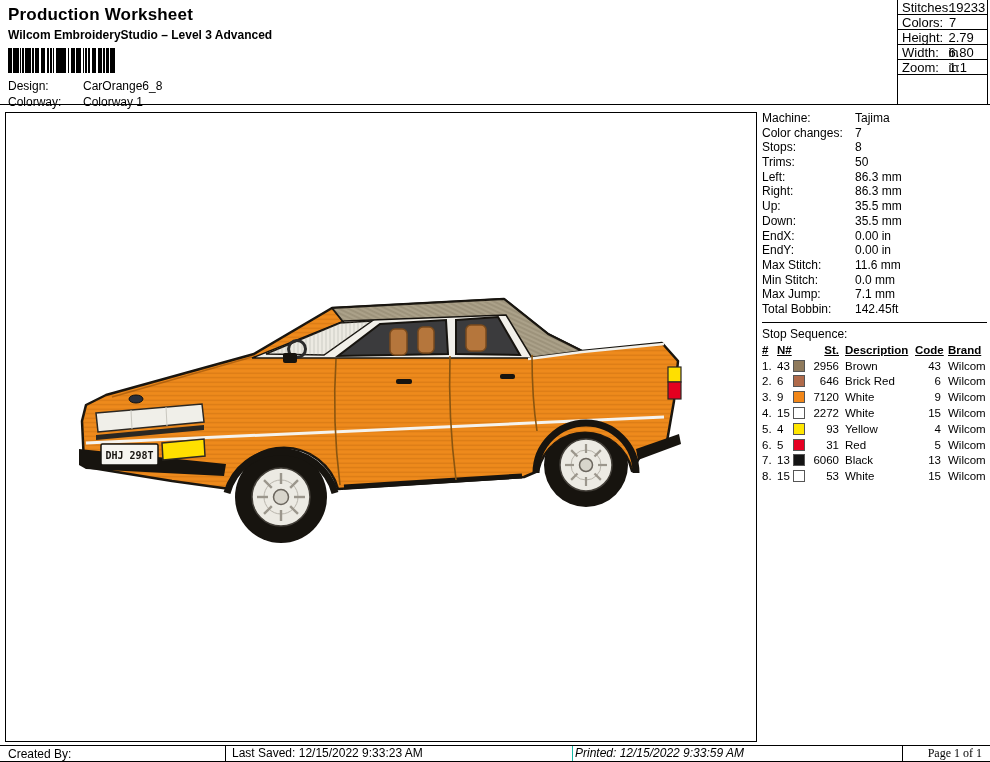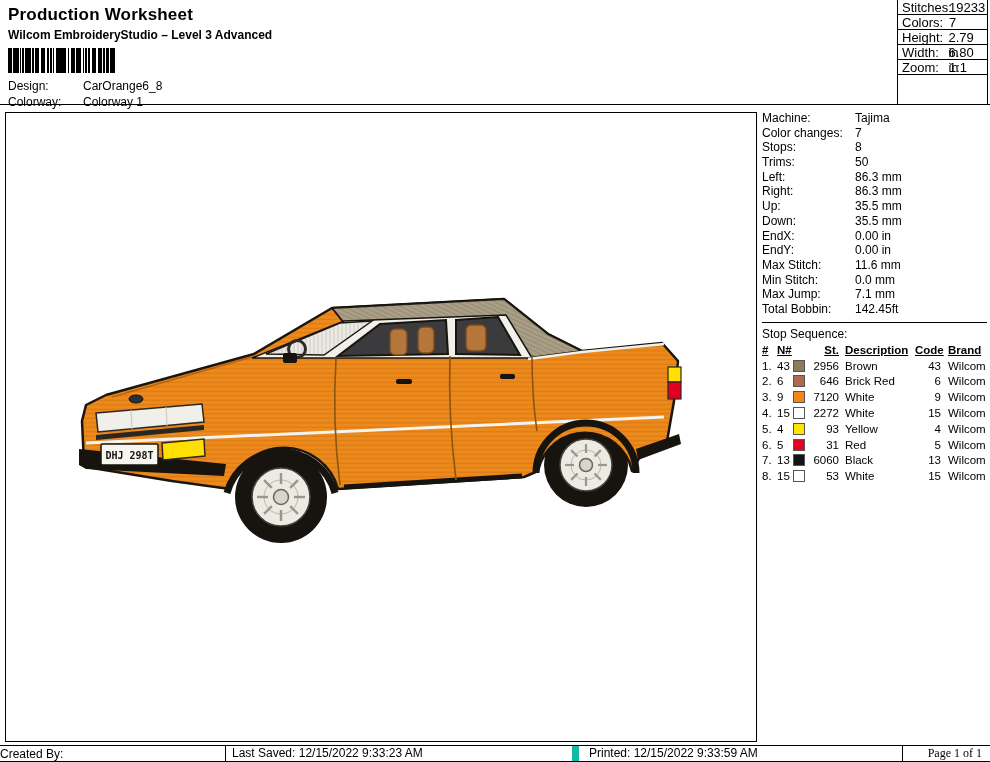--- a/index.html
+++ b/index.html
@@ -51,23 +51,23 @@
   .c-st { width:31px; text-align:right; }
   .c-desc { width:76px; padding-left:6px; }
   .c-code { width:26px; text-align:right; }
   .c-brand { flex:1; padding-left:7px; }
   .swatch { display:block; }
 
   
   .footer { position:absolute; left:0; right:0; bottom:0; height:17px;
             border-top:1px solid #000; border-bottom:1px solid #000;
             display:flex; align-items:center; font-size:12px; background:#fff; }
-  .f1 { width:225px; }
+  .f1 { width:225px; padding-left:8px; }
   .f2 { width:347px; border-left:1px solid #000; padding-left:6px; height:100%; line-height:15px; }
-  .f3 { width:330px; border-left:7px solid #14b8a6; padding-left:10px; height:100%; line-height:15px; }
+  .f3 { width:330px; border-left:1px solid #14b8a6; padding-left:2px; height:100%; line-height:15px;font-style:italic; }
   .f4 { flex:1; border-left:1px solid #000; text-align:right; padding-right:8px; height:100%; line-height:15px;font-family:Liberation Serif, serif; }
 </style>
 </head>
 <body>
 
 <div class="page">
 
   <div class="header">
     <div class="header-left">
       <div class="title">Production Worksheet</div>

